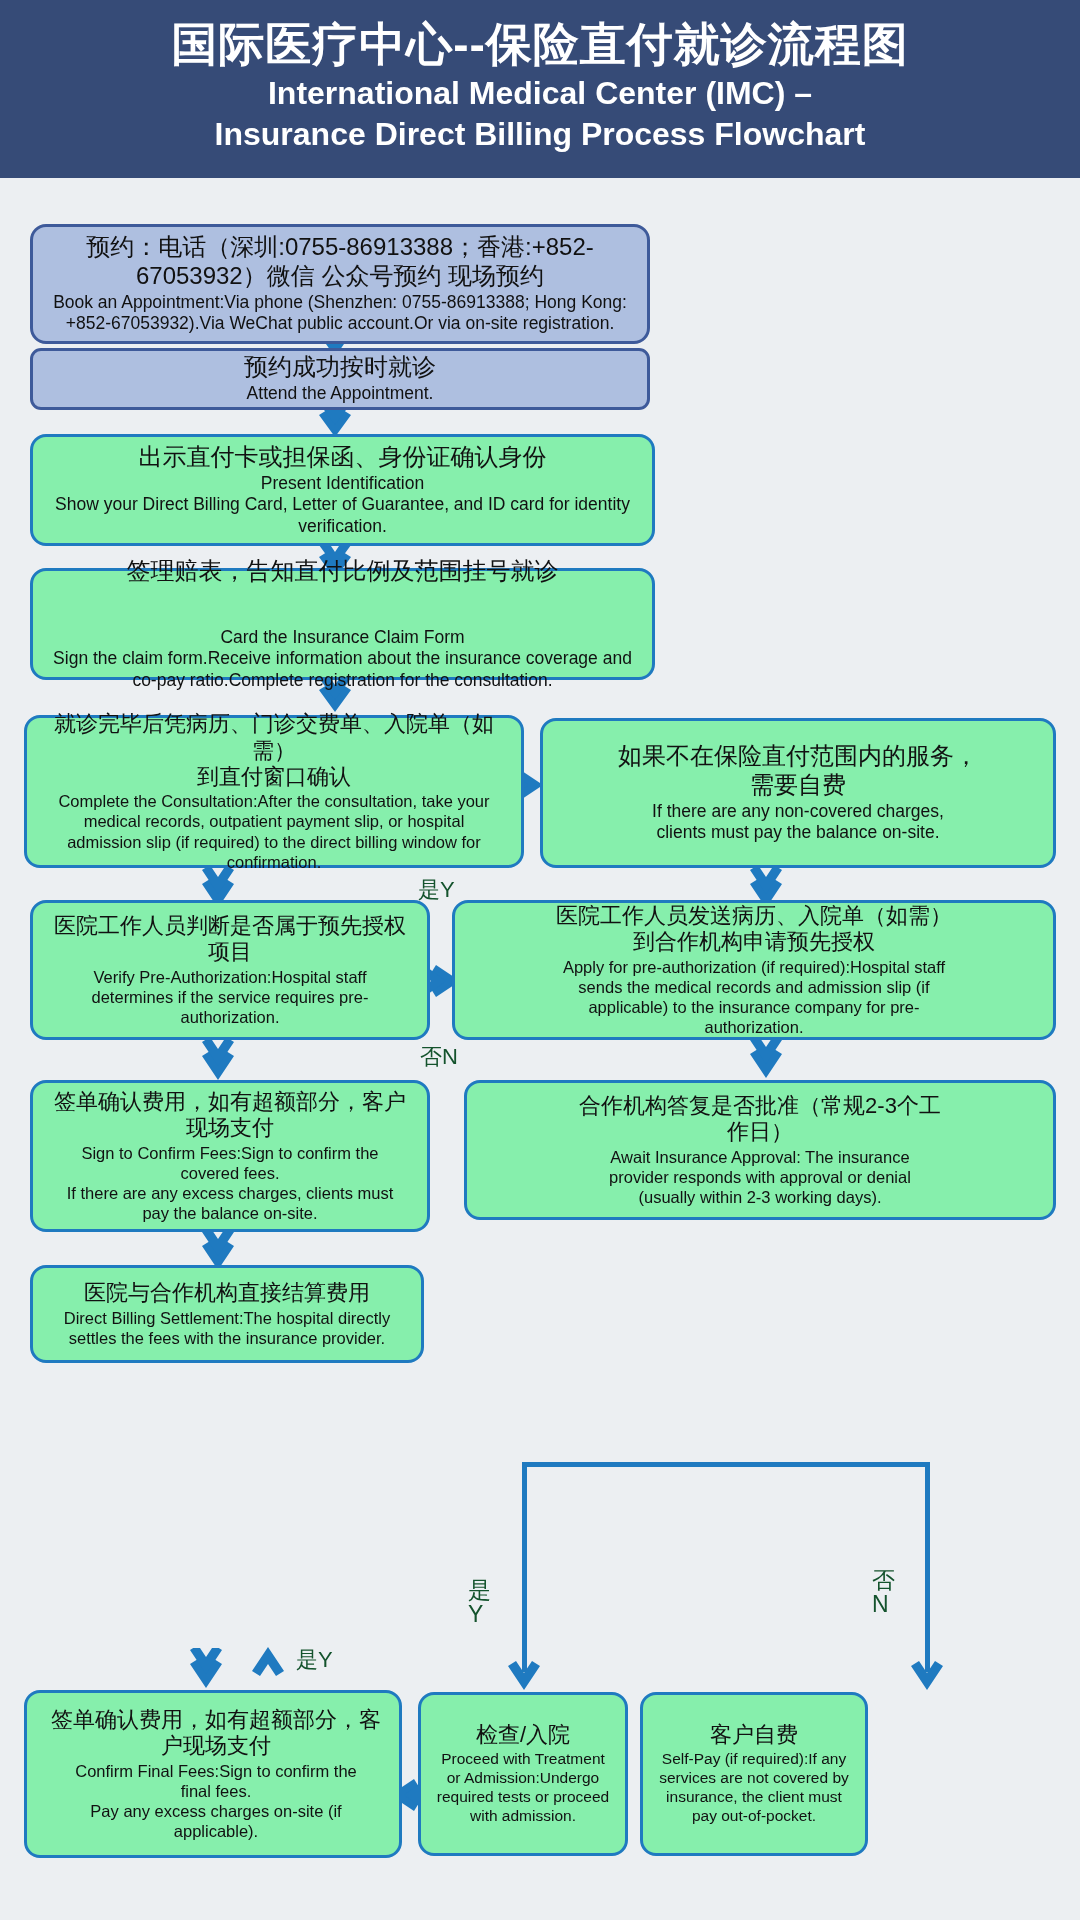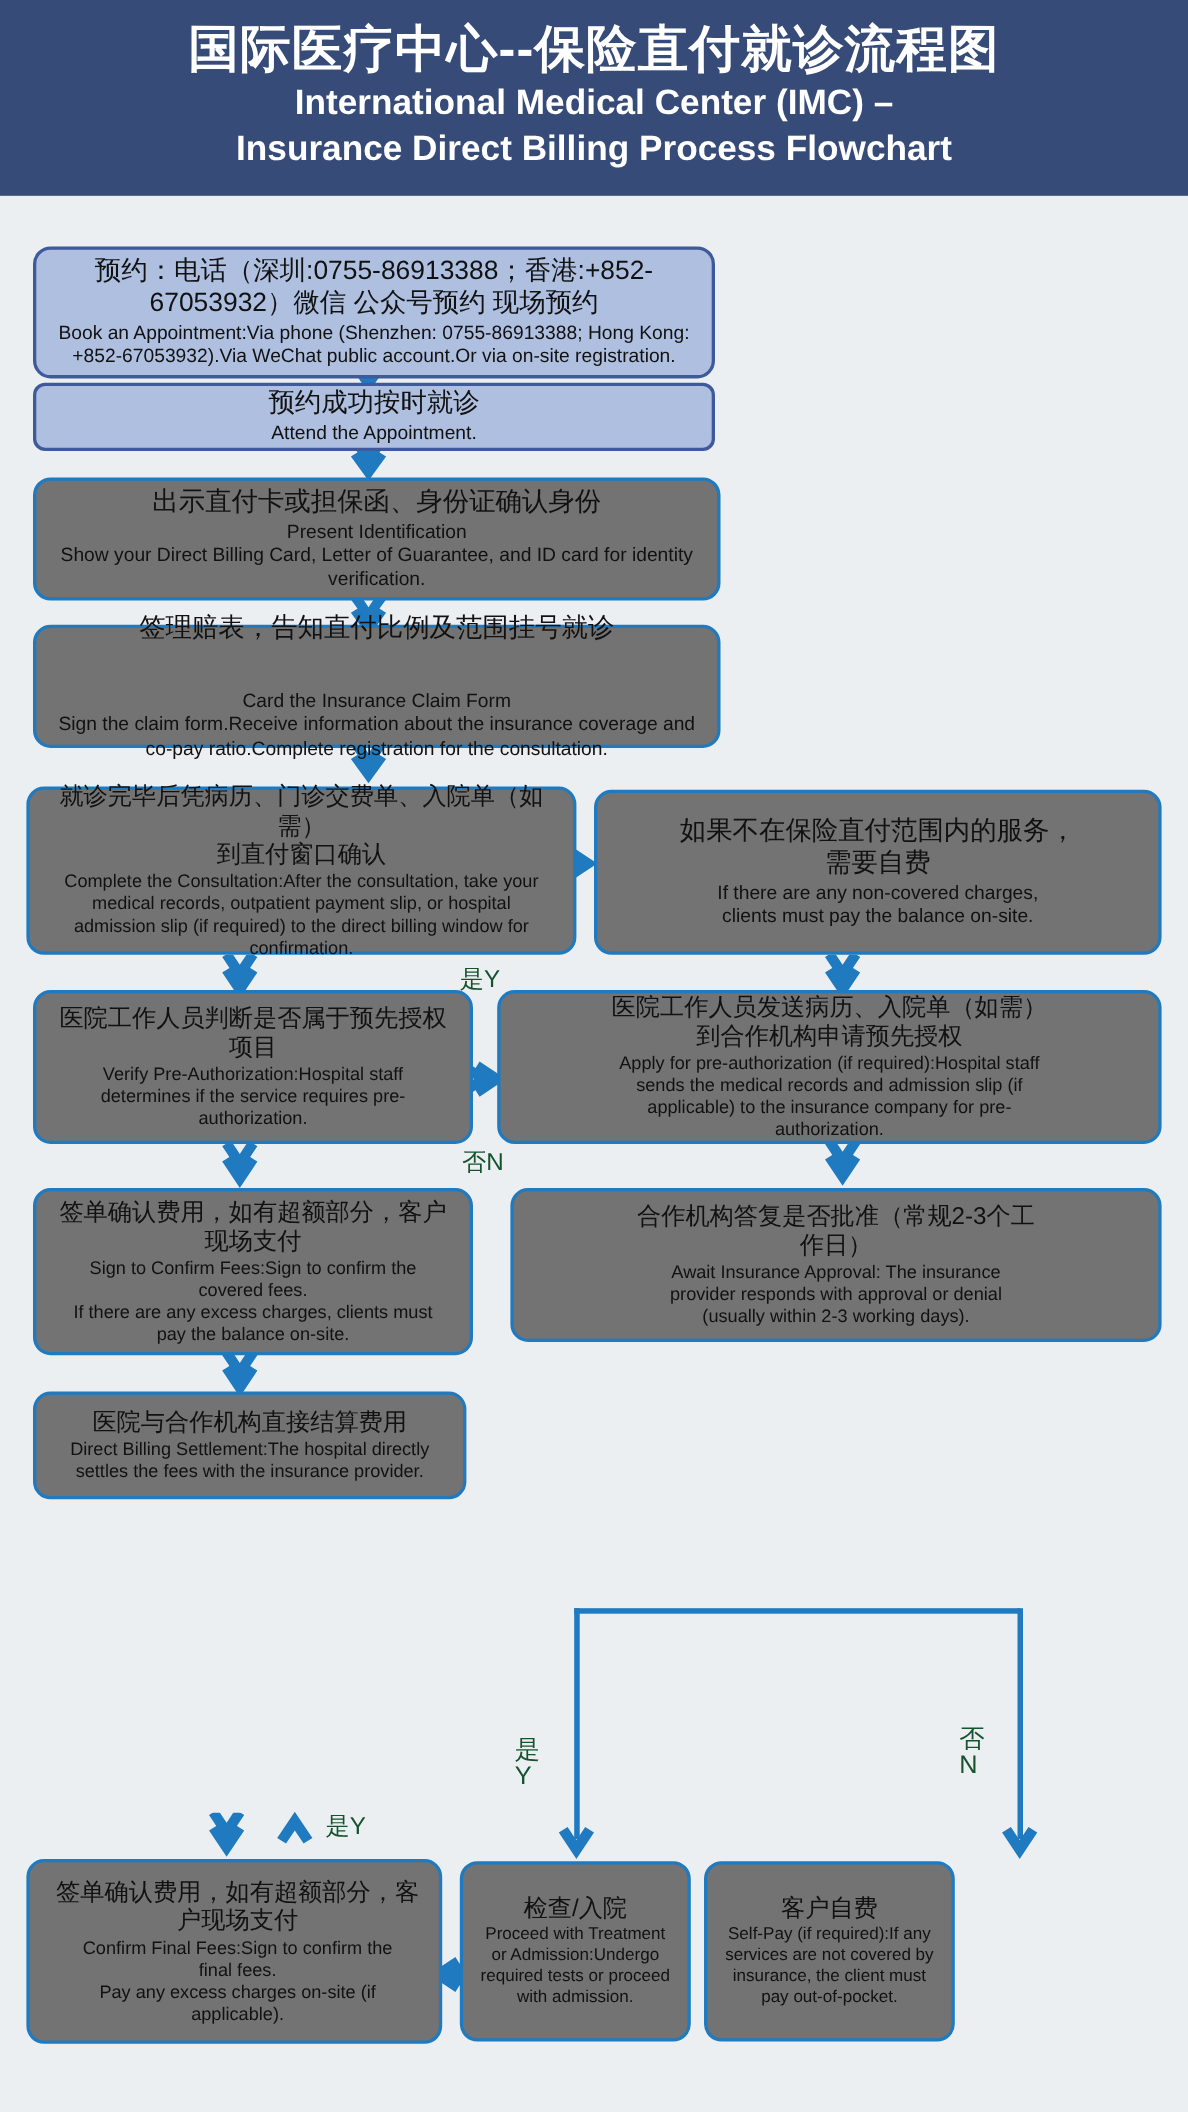--- a/index.html
+++ b/index.html
@@ -45,21 +45,21 @@
     font-weight: bold;
     line-height: 1.16;
     margin-top: 4px;
   }
 
   
   .node {
     position: absolute;
     border: 3px solid #1f7ac0;
     border-radius: 16px;
-    background: #737373;
+    background: #86efac;
     display: flex;
     flex-direction: column;
     align-items: center;
     justify-content: center;
     text-align: center;
     padding: 6px 10px;
     color: #111111;
   }
   .node.filled {
     background: #aebfe0;

